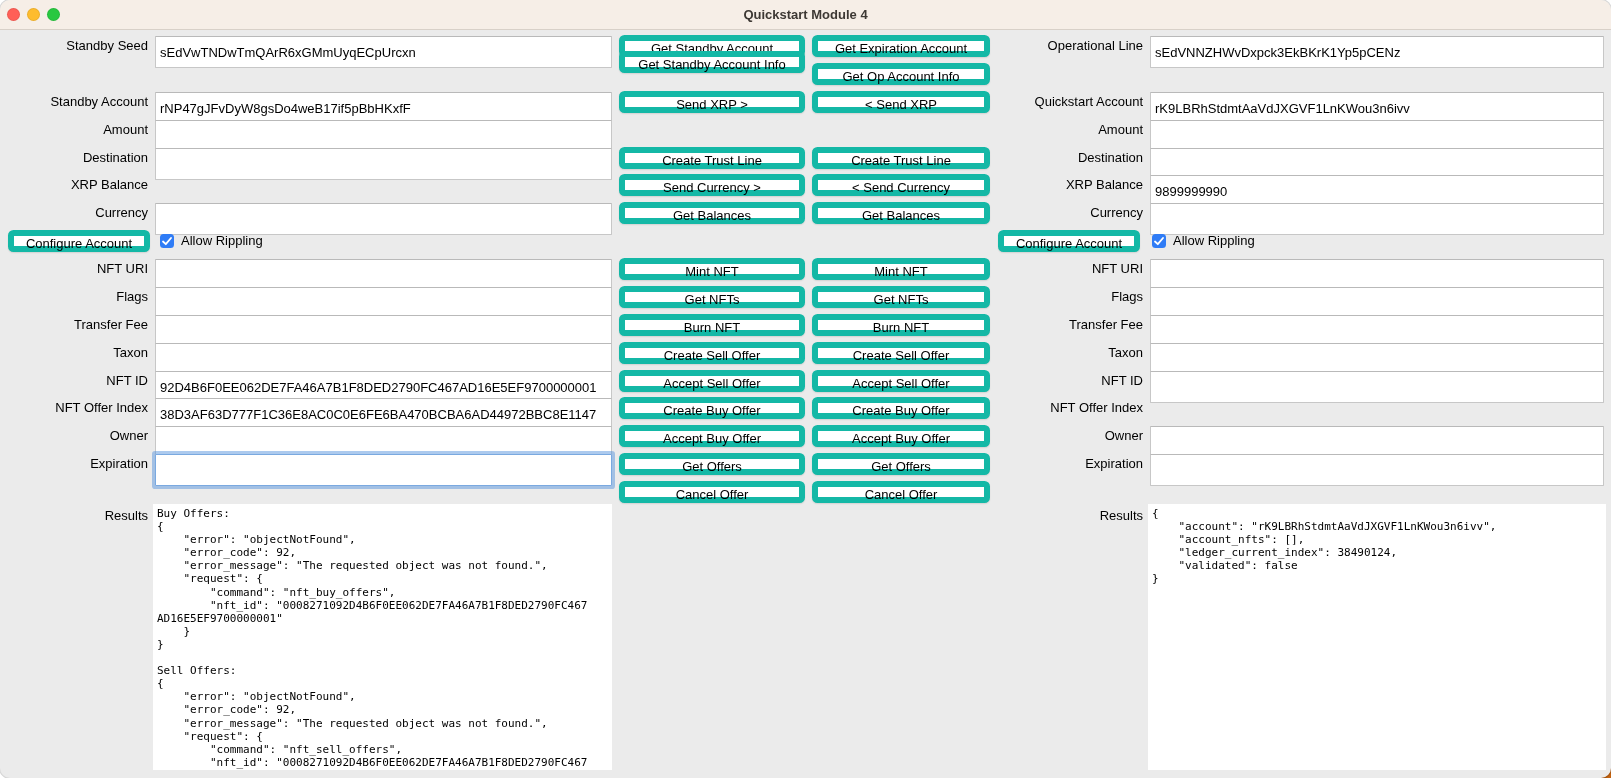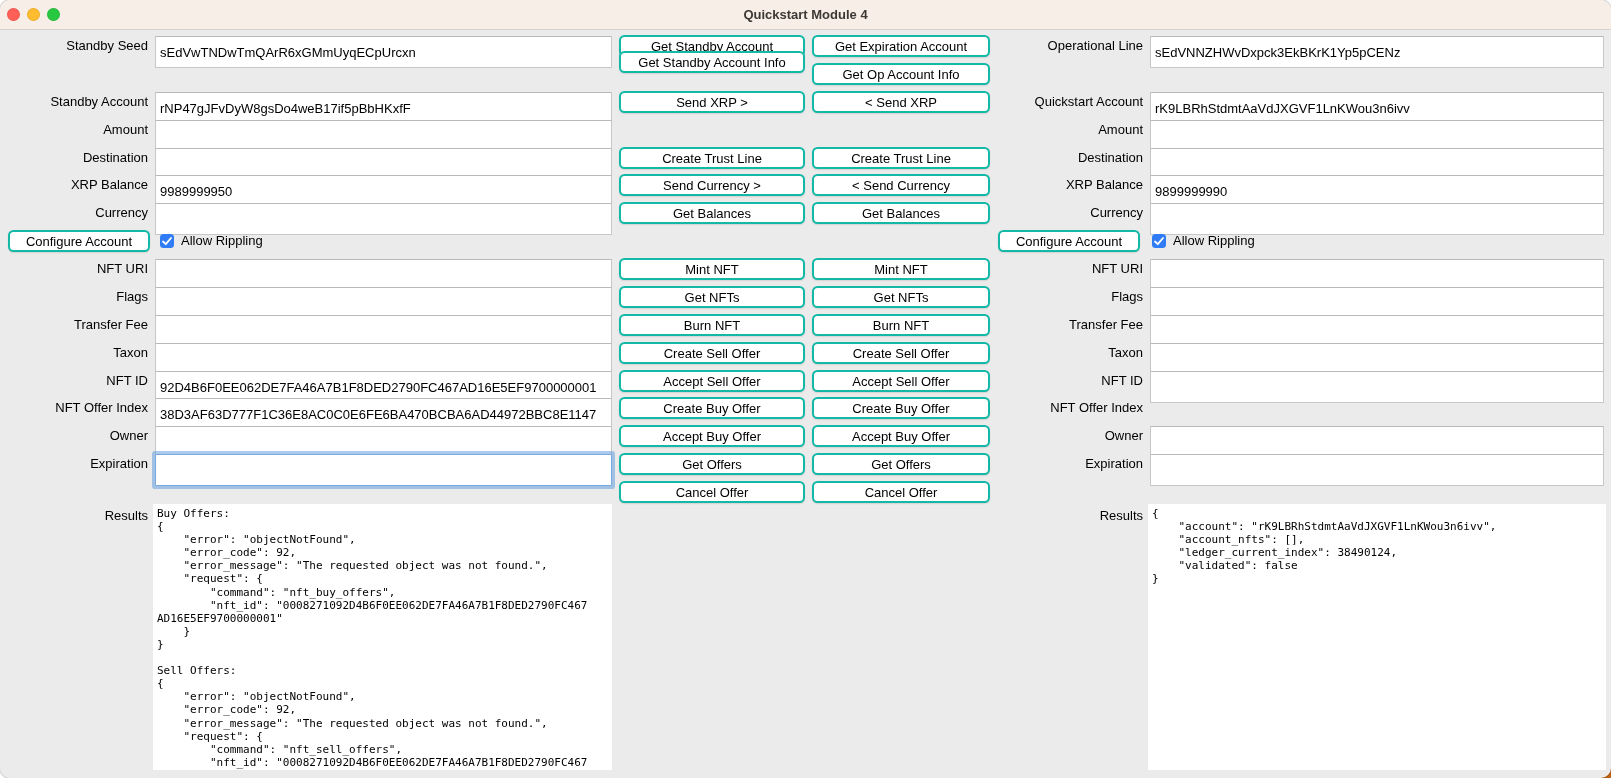--- a/index.html
+++ b/index.html
@@ -19,21 +19,21 @@
   .lblL{left:0;width:148px;text-align:right;}
   .lblR{left:995px;width:148px;text-align:right;}
 
   .ent{position:absolute;height:32px;background:#fff;border:1px solid #c7c7c7;border-top-color:#b9b9b9;
     border-radius:1px;font:13px "Liberation Sans","DejaVu Sans",sans-serif;color:#000;
     padding:0 4px;box-sizing:border-box;outline:none;}
   .entL{left:155px;width:457px;}
   .entR{left:1150px;width:454px;}
   .ent.focused{border-color:#7aa9e0;box-shadow:0 0 0 3px rgba(90,149,221,.5);}
 
-  .btn{position:absolute;height:22px;background:#fff;border:2px solid #14b8a6;border-radius:5.5px;
+  .btn{position:absolute;height:22px;background:#fff;border:6px solid #14b8a6;border-radius:5.5px;
     font:13px "Liberation Sans","DejaVu Sans",sans-serif;color:#000;box-shadow:0 1px 1.5px rgba(0,0,0,.10);
     padding:0;cursor:pointer;}
   .c1{left:619px;width:186px;}
   .c2{left:812px;width:178px;}
   .cfgL{left:8px;width:142px;}
   .cfgR{left:998px;width:142px;}
 
   .checkbox{position:absolute;width:14px;height:14px;border-radius:3.5px;background:#d8d8d8;
     box-shadow:inset 0 0 0 1px rgba(0,0,0,.08);cursor:pointer;}
   .checkbox svg{display:none;position:absolute;left:2px;top:3px;}
@@ -63,21 +63,20 @@
 
   <div class="lbl lblL" style="top:36px">Standby Seed</div>
   <input class="ent entL" style="top: 36px;" value="sEdVwTNDwTmQArR6xGMmUyqECpUrcxn">
   <div class="lbl lblL" style="top:92px">Standby Account</div>
   <input class="ent entL" style="top: 92px;" value="rNP47gJFvDyW8gsDo4weB17if5pBbHKxfF">
   <div class="lbl lblL" style="top:120px">Amount</div>
   <input class="ent entL" style="top: 120px;" value="">
   <div class="lbl lblL" style="top:148px">Destination</div>
   <input class="ent entL" style="top: 148px;" value="">
   <div class="lbl lblL" style="top:175px">XRP Balance</div>
-  <input class="ent entL" style="top: 175px;" value="9989999950">
   <div class="lbl lblL" style="top:203px">Currency</div>
   <input class="ent entL" style="top: 203px;" value="">
 
   <button class="btn cfgL" style="top:230px">Configure Account</button>
   <span class="checkbox checked" style="left:160px;top:234px">
     <svg width="10" height="9" viewBox="0 0 10 9">
         <path d="M1 4.5 L3.8 7.2 L9 1" stroke="#fff" stroke-width="1.8" fill="none" stroke-linecap="round" stroke-linejoin="round"></path>
       </svg>
   </span>
   <span class="cbLabel" style="left:181px;top:231px">Allow Rippling</span>

